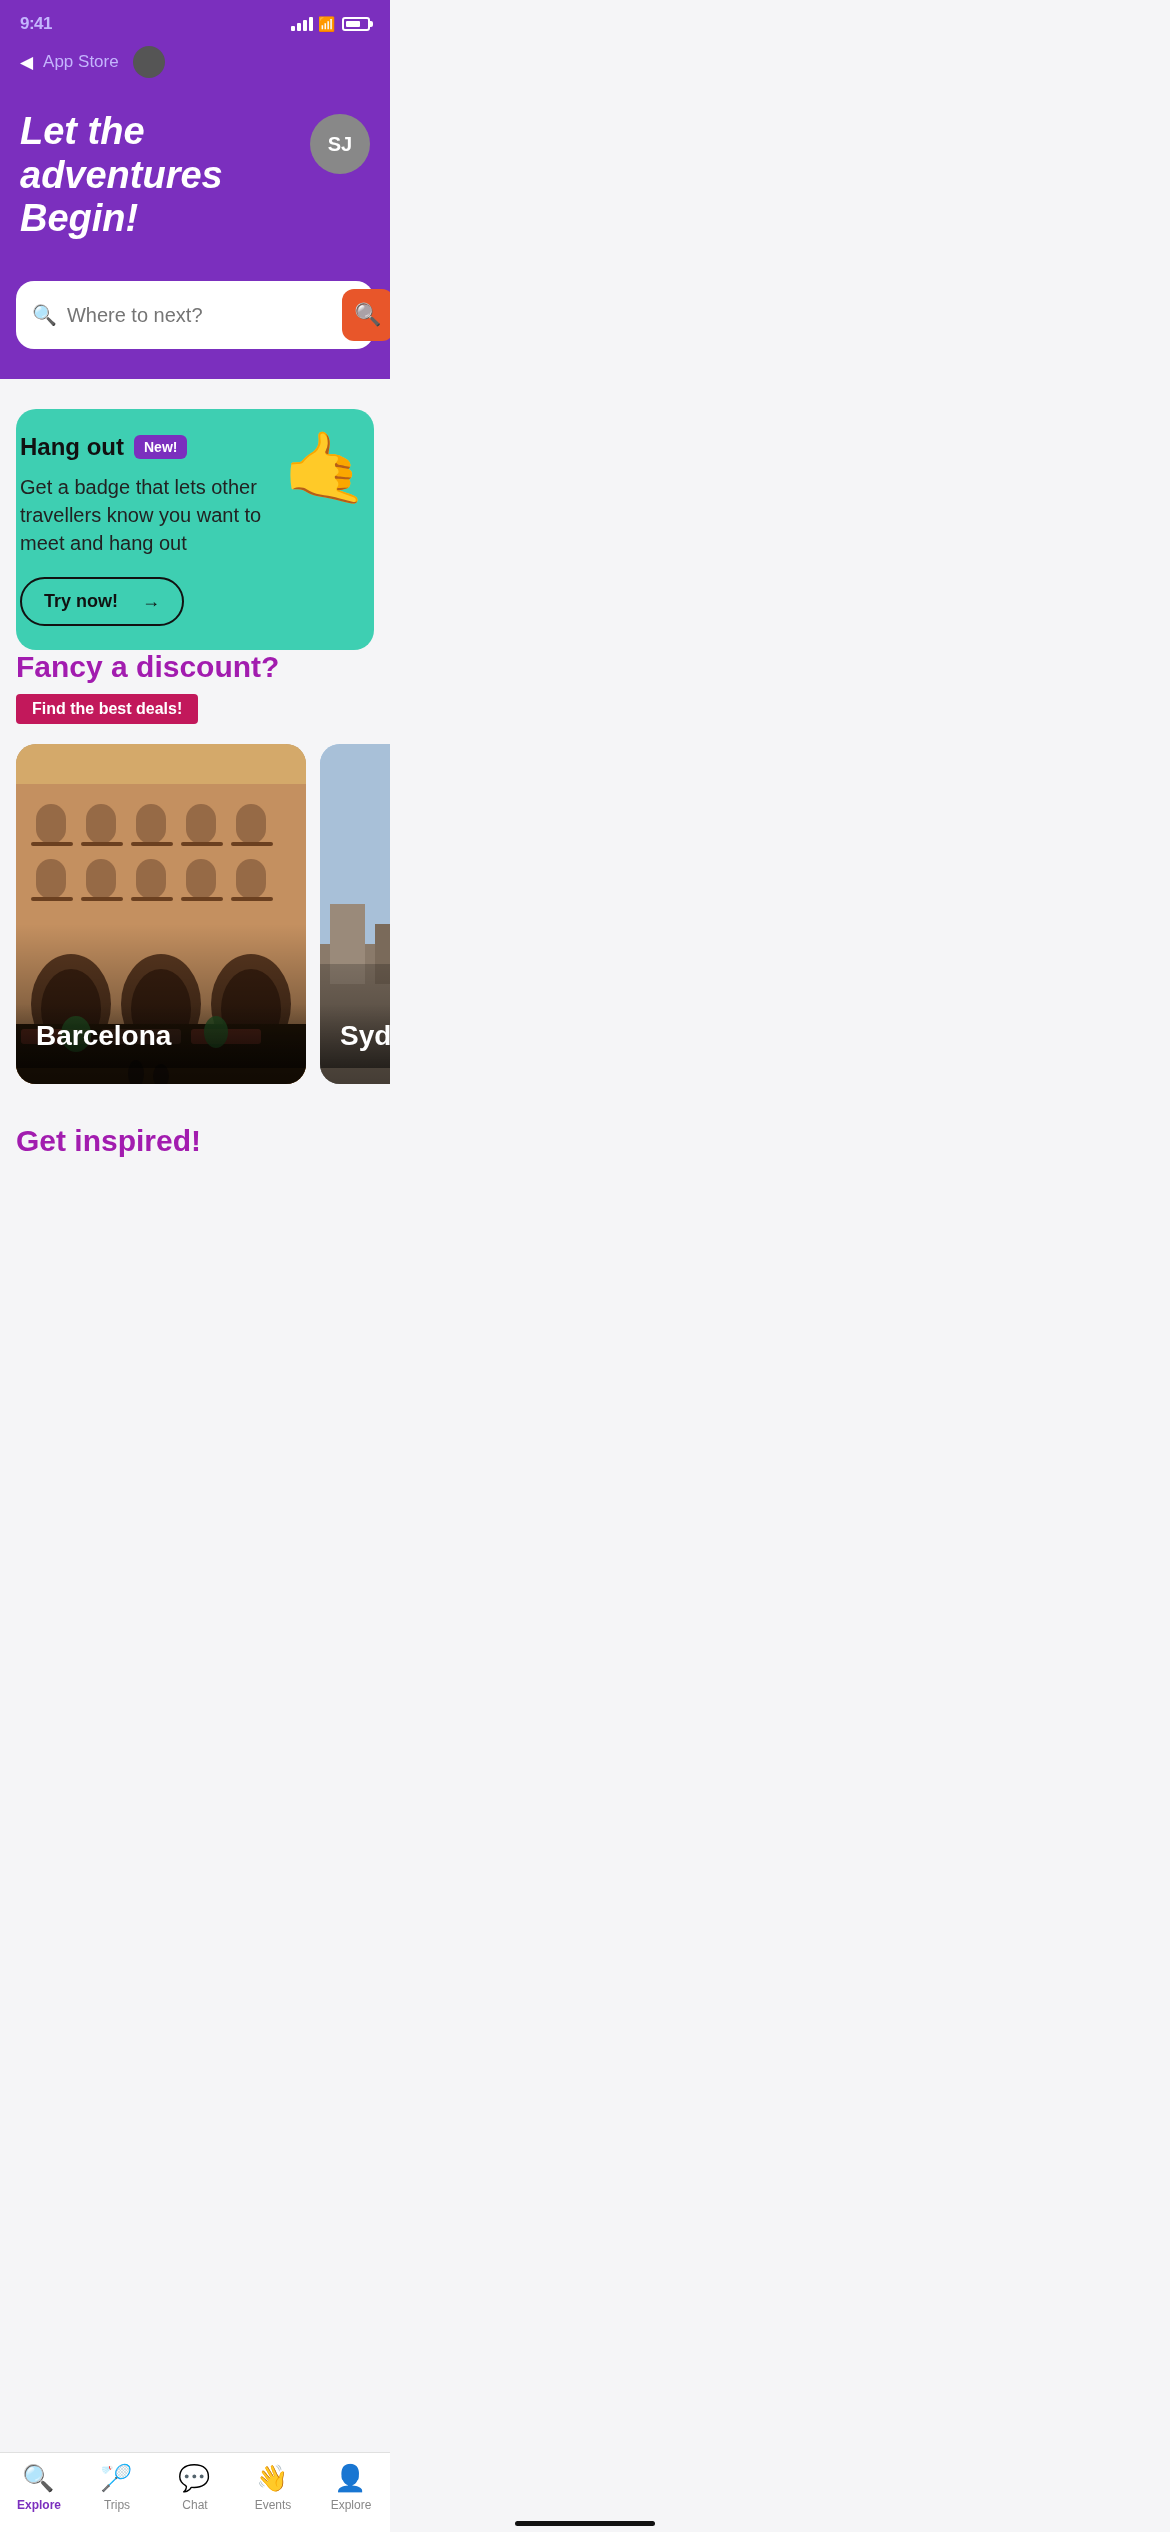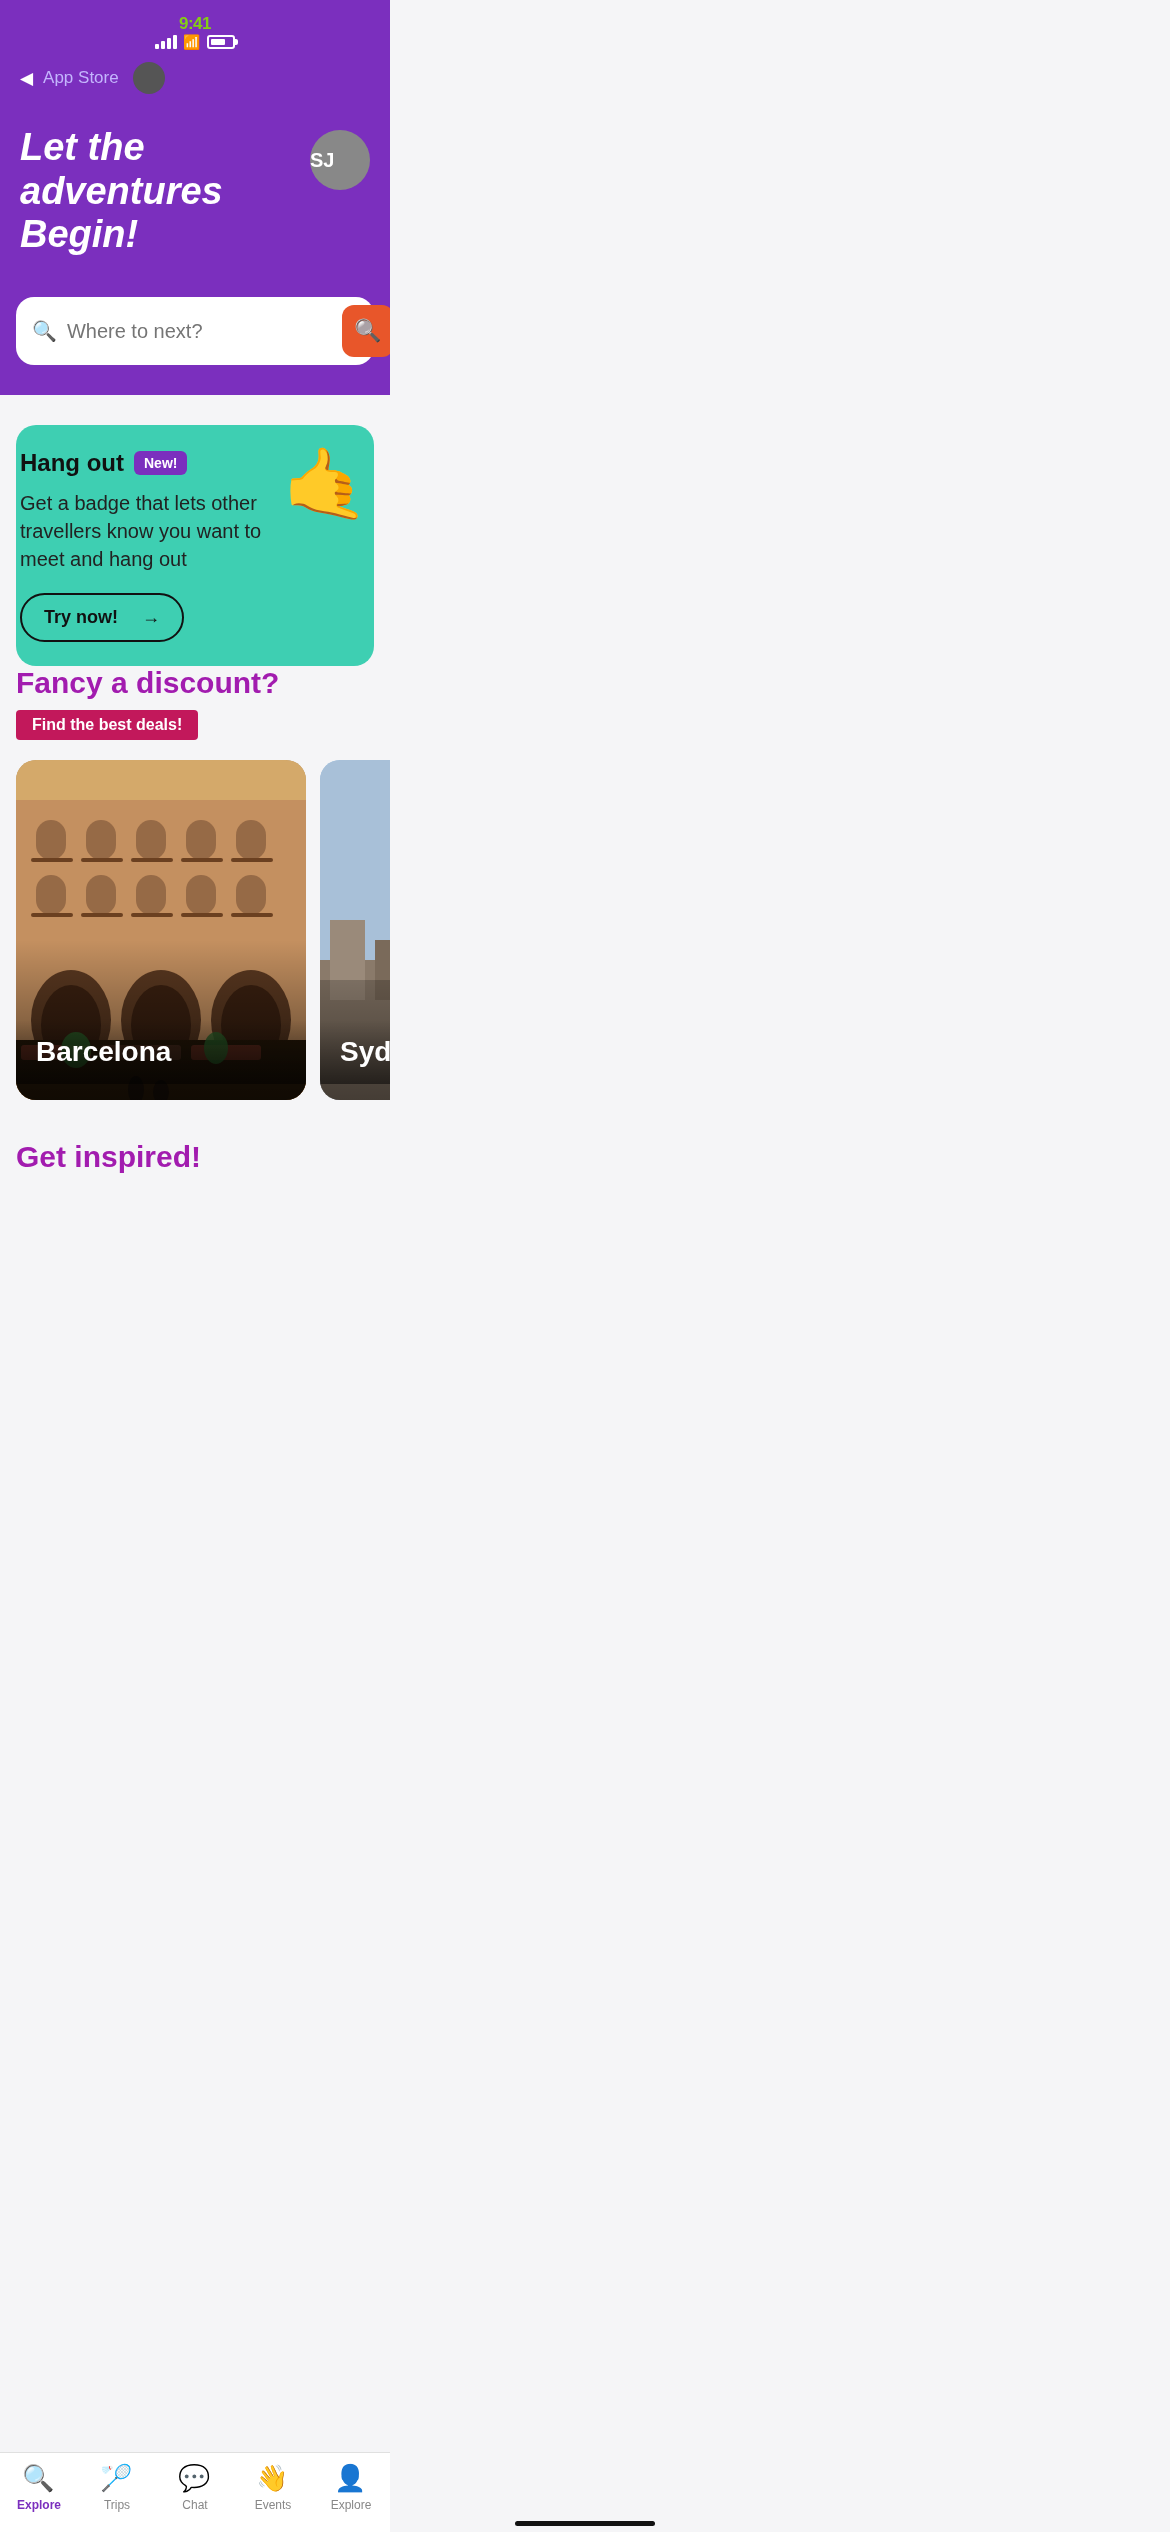--- a/index.html
+++ b/index.html
@@ -14,22 +14,21 @@
       position: relative;
     }
 
     
     .status-bar {
       background: #7B2FBE;
       display: flex;
       justify-content: space-between;
       align-items: center;
       padding: 14px 20px 8px;
-      color: #84cc16;
-      flex-direction: column;
+      color: #c4b5fd;
     }
     .status-time {
       font-size: 17px;
       font-weight: 600;
       letter-spacing: -0.5px;
     }
     .status-icons {
       display: flex;
       align-items: center;
       gap: 6px;
@@ -117,21 +116,21 @@
       flex: 1;
       font-style: italic;
     }
     .avatar {
       width: 60px;
       height: 60px;
       background: #888;
       border-radius: 50%;
       display: flex;
       align-items: center;
-      justify-content: flex-start;
+      justify-content: center;
       color: white;
       font-size: 20px;
       font-weight: 600;
       flex-shrink: 0;
       margin-top: 4px;
     }
 
     
     .search-container {
       background: #7B2FBE;

